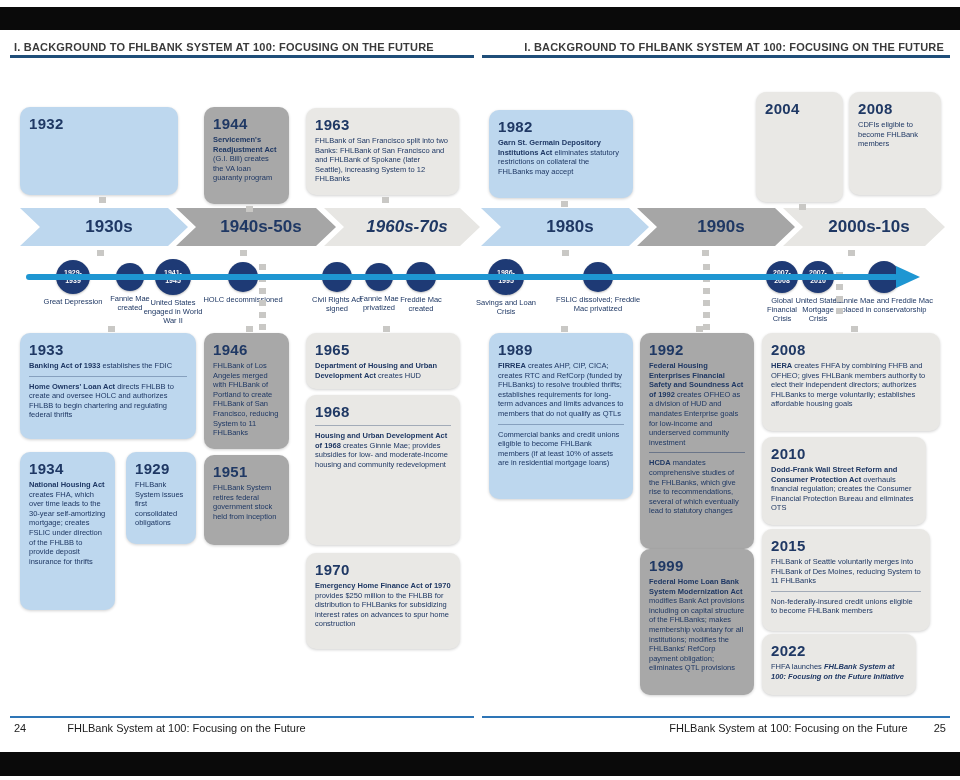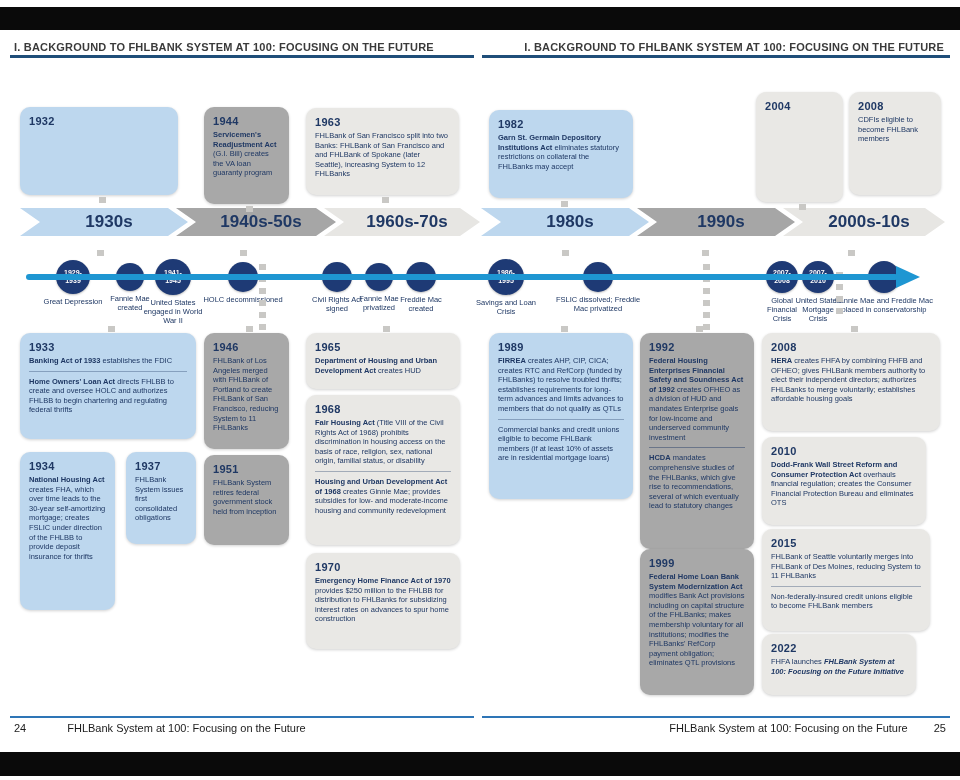--- a/index.html
+++ b/index.html
@@ -16,21 +16,21 @@
     color:#3a3a3a;letter-spacing:.2px;white-space:nowrap;
   }
   #header-left{left:14px;}
   #header-right{right:16px;}
   .header-rule{position:absolute;top:55px;height:3px;background:#1f4e79;}
   #header-rule-left{left:10px;width:464px;}
   #header-rule-right{left:482px;width:468px;}
 
   
   .era{
-    position:absolute;top:208px;height:28px;display:flex;align-items:center;justify-content:center;
+    position:absolute;top:208px;height:38px;display:flex;align-items:center;justify-content:center;
     clip-path:polygon(0 0, calc(100% - 20px) 0, 100% 50%, calc(100% - 20px) 100%, 0 100%, 20px 50%);
   }
   .era.blue{background:#bdd7ee;}
   .era.gray{background:#a6a6a6;}
   .era.light{background:#e7e6e3;}
   .era span{font-size:17px;font-weight:bold;color:#1f3864;padding-left:10px;}
 
   
   #tl-line{position:absolute;left:26px;top:274px;width:872px;height:6px;background:#1e96d2;border-radius:3px;}
   #tl-arrowhead{
@@ -48,21 +48,21 @@
   }
 
   
   .box{
     position:absolute;border-radius:10px;padding:8px 9px;box-sizing:border-box;
     overflow:hidden;box-shadow:0 1px 3px rgba(0,0,0,.18);
   }
   .box.blue{background:#bdd7ee;}
   .box.gray{background:#a8a8a8;}
   .box.light{background:#e9e8e5;}
-  .box-year{font-size:11px;font-weight:bold;color:#1f3864;margin:0 0 3px 0;letter-spacing:.3px;}
+  .box-year{font-size:15px;font-weight:bold;color:#1f3864;margin:0 0 3px 0;letter-spacing:.3px;}
   .box-body{font-size:7.5px;line-height:1.28;color:#1f3864;}
   .box-body p{margin:0;}
   .box-divider{border:none;border-top:1px solid rgba(31,56,100,.35);margin:5px 0;}
   .box.gray .box-divider{border-top:1px solid rgba(31,56,100,.45);}
   .run-b{font-weight:bold;}
   .run-i{font-style:italic;}
 
   .dot{position:absolute;width:7px;height:6px;background:#c9c8c5;}
 
   .footer-rule{position:absolute;top:716px;height:2px;background:#2e75b6;}
@@ -85,21 +85,21 @@
 <div class="header-rule" id="header-rule-left"></div>
 <div class="header-rule" id="header-rule-right"></div>
 
 <div id="canvas">
     <div class="era blue" style="left: 20px; width: 168px;">
       <span>1930s</span>
     </div>
     <div class="era gray" style="left: 176px; width: 160px;">
       <span>1940s-50s</span>
     </div>
-    <div class="era light" style="left: 324px; width: 156px;">
+    <div class="era light" style="left: 324px; width: 156px; font-style: italic;">
       <span>1960s-70s</span>
     </div>
     <div class="era blue" style="left: 481px; width: 168px;">
       <span>1980s</span>
     </div>
     <div class="era gray" style="left: 637px; width: 158px;">
       <span>1990s</span>
     </div>
     <div class="era light" style="left: 783px; width: 162px;">
       <span>2000s-10s</span>
@@ -171,21 +171,21 @@
         <p><span class="run-b">Home Owners' Loan Act</span><span> directs FHLBB to create and oversee HOLC and authorizes FHLBB to begin chartering and regulating federal thrifts</span></p>
       </div>
     </div>
     <div class="box blue" style="left: 20px; top: 452px; width: 95px; height: 158px;">
       <div class="box-year">1934</div>
       <div class="box-body">
         <p><span class="run-b">National Housing Act</span><span> creates FHA, which over time leads to the 30-year self-amortizing mortgage; creates FSLIC under direction of the FHLBB to provide deposit insurance for thrifts</span></p>
       </div>
     </div>
     <div class="box blue" style="left: 126px; top: 452px; width: 70px; height: 92px;">
-      <div class="box-year">1937</div>
+      <div class="box-year">1929</div>
       <div class="box-body">
         <p><span>FHLBank System issues first consolidated obligations</span></p>
       </div>
     </div>
     <div class="box gray" style="left: 204px; top: 333px; width: 85px; height: 116px;">
       <div class="box-year">1946</div>
       <div class="box-body">
         <p><span>FHLBank of Los Angeles merged with FHLBank of Portland to create FHLBank of San Francisco, reducing System to 11 FHLBanks</span></p>
       </div>
     </div>
@@ -197,21 +197,20 @@
     </div>
     <div class="box light" style="left: 306px; top: 333px; width: 154px; height: 56px;">
       <div class="box-year">1965</div>
       <div class="box-body">
         <p><span class="run-b">Department of Housing and Urban Development Act</span><span> creates HUD</span></p>
       </div>
     </div>
     <div class="box light" style="left: 306px; top: 395px; width: 154px; height: 150px;">
       <div class="box-year">1968</div>
       <div class="box-body">
-        <p><span class="run-b">Fair Housing Act</span><span> (Title VIII of the Civil Rights Act of 1968) prohibits discrimination in housing access on the basis of race, religion, sex, national origin, familial status, or disability</span></p>
         <hr class="box-divider">
         <p><span class="run-b">Housing and Urban Development Act of 1968</span><span> creates Ginnie Mae; provides subsidies for low- and moderate-income housing and community redevelopment</span></p>
       </div>
     </div>
     <div class="box light" style="left: 306px; top: 553px; width: 154px; height: 96px;">
       <div class="box-year">1970</div>
       <div class="box-body">
         <p><span class="run-b">Emergency Home Finance Act of 1970</span><span> provides $250 million to the FHLBB for distribution to FHLBanks for subsidizing interest rates on advances to spur home construction</span></p>
       </div>
     </div>

